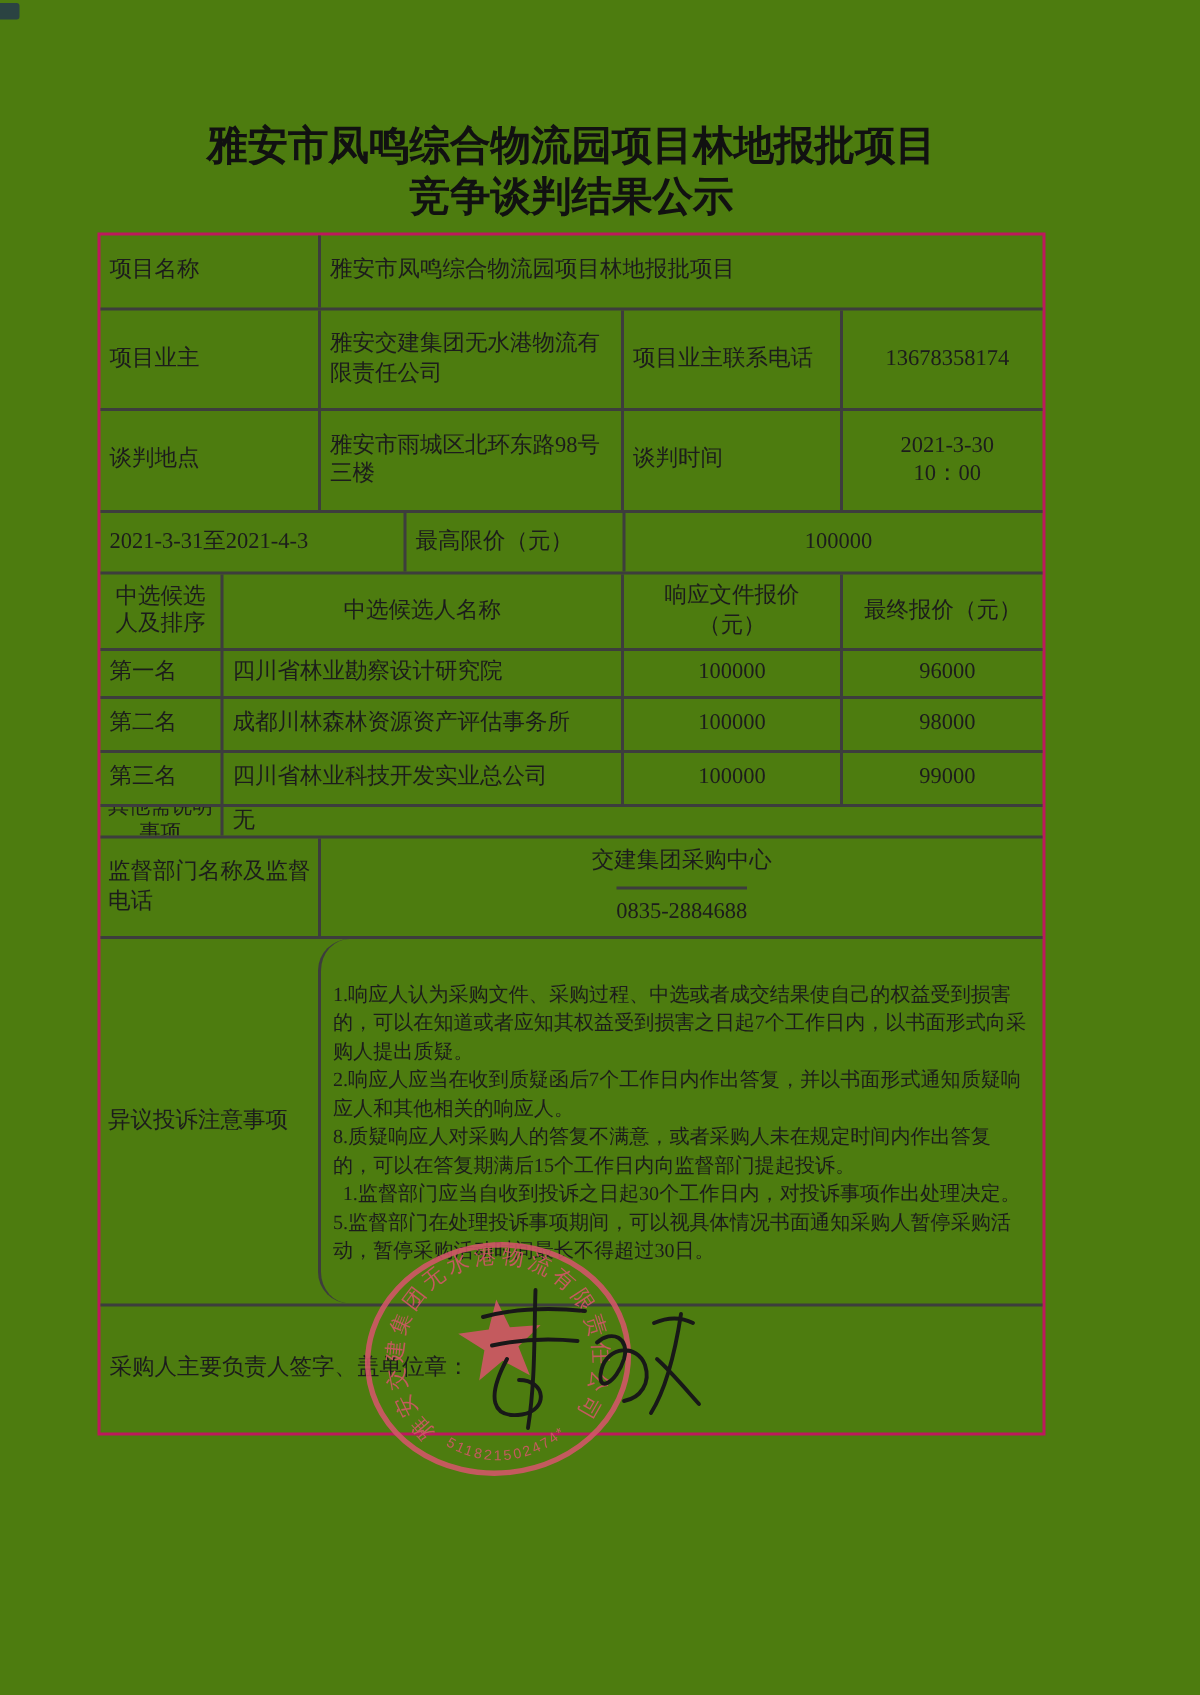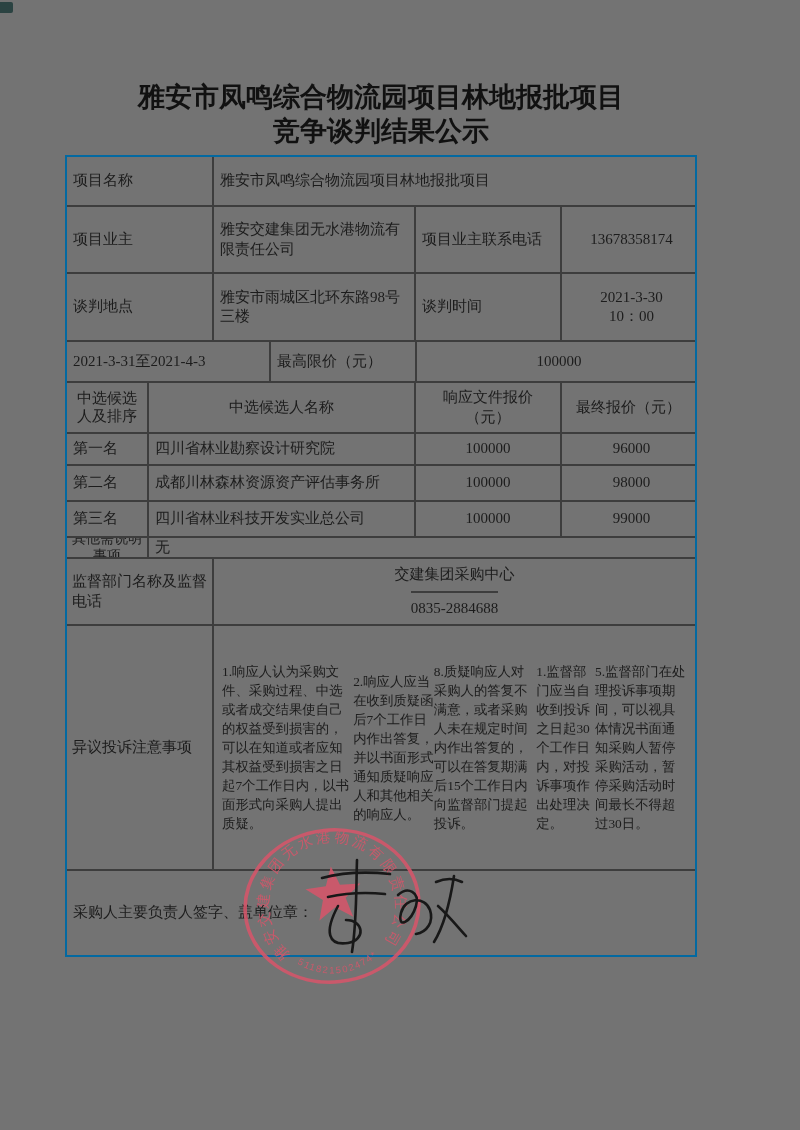--- a/index.html
+++ b/index.html
@@ -1,33 +1,33 @@
 <!DOCTYPE html>
 <html><head>
 <meta charset="utf-8">
 <style>
   * { margin:0; padding:0; box-sizing:border-box; }
   html,body { background:#e8e8e8; }
   .page {
     position:relative; width:800px; height:1130px; margin:0 auto;
-    background:#737373; overflow:hidden; color:#1c1c1c;
+    background:#4d7c0f; overflow:hidden; color:#1c1c1c;
     font-family:"Liberation Serif", serif;
   }
   .corner-artifact {
     position:absolute; left:0; top:2px; width:13px; height:11px;
     background:#2b4342; border-radius:0 2px 2px 0;
   }
   .doc-title {
     position:absolute; left:65px; top:80px; width:632px;
     text-align:center; font-family:"Liberation Sans", sans-serif;
     font-weight:700; font-size:27px; line-height:34px; color:#111;
   }
   .tbl {
     position:absolute; left:65px; top:155px; width:632px; height:802px;
-    border:2px solid #0369a1; display:flex; flex-direction:column;
+    border:2px solid #be185d; display:flex; flex-direction:column;
     font-size:15px; line-height:1.3;
   }
   .row { display:flex; flex:0 0 auto; border-top:2px solid #3d3d3d; }
   .row:first-child { border-top:none; }
   .cell {
     border-left:2px solid #3d3d3d; display:flex; align-items:center;
     padding:2px 6px; overflow:hidden;
   }
   .cell:first-child { border-left:none; }
   .cA  { width:145px; }
@@ -36,22 +36,22 @@
   .cD  { flex:1;padding-left:12px; }
   .cA2 { width:80px; }
   .cB2 { width:267px; }
   .grow { flex:1; }
   .ctr  { justify-content:center; text-align:center; }
   .tight { padding:2px 4px; }
   .stack { flex-direction:column; align-items:center; padding:0; }
   .sub { flex:1; display:flex; align-items:center; justify-content:center; text-align:center; }
   .sub + .sub { border-top:2px solid #3d3d3d; }
   .objection-text {
-    display:flex; flex-direction:row; justify-content:center;
-    font-size:13.4px; line-height:19px; padding:6px 8px;
+    display:flex; flex-direction:column; justify-content:center;
+    font-size:13.4px; line-height:19px; padding:6px 8px;border-radius:21px;
   }
   .objection-text p { margin:0; }
   .overlay { position:absolute; left:200px; top:780px; width:280px; height:230px; pointer-events:none; }
   .h-r1{height:48px}.h-r2{height:67px}.h-r3{height:68px}.h-r4{height:41px}
   .h-r5{height:51px}.h-r6{height:32px}.h-r7{height:36px}.h-r8{height:36px}
   .h-r9{height:21px}.h-r10{height:67px}.h-r11{height:245px}.h-r12{flex:1 1 auto}
   .lh-s { line-height:1.15; }
 </style>
 </head>
 <body>

